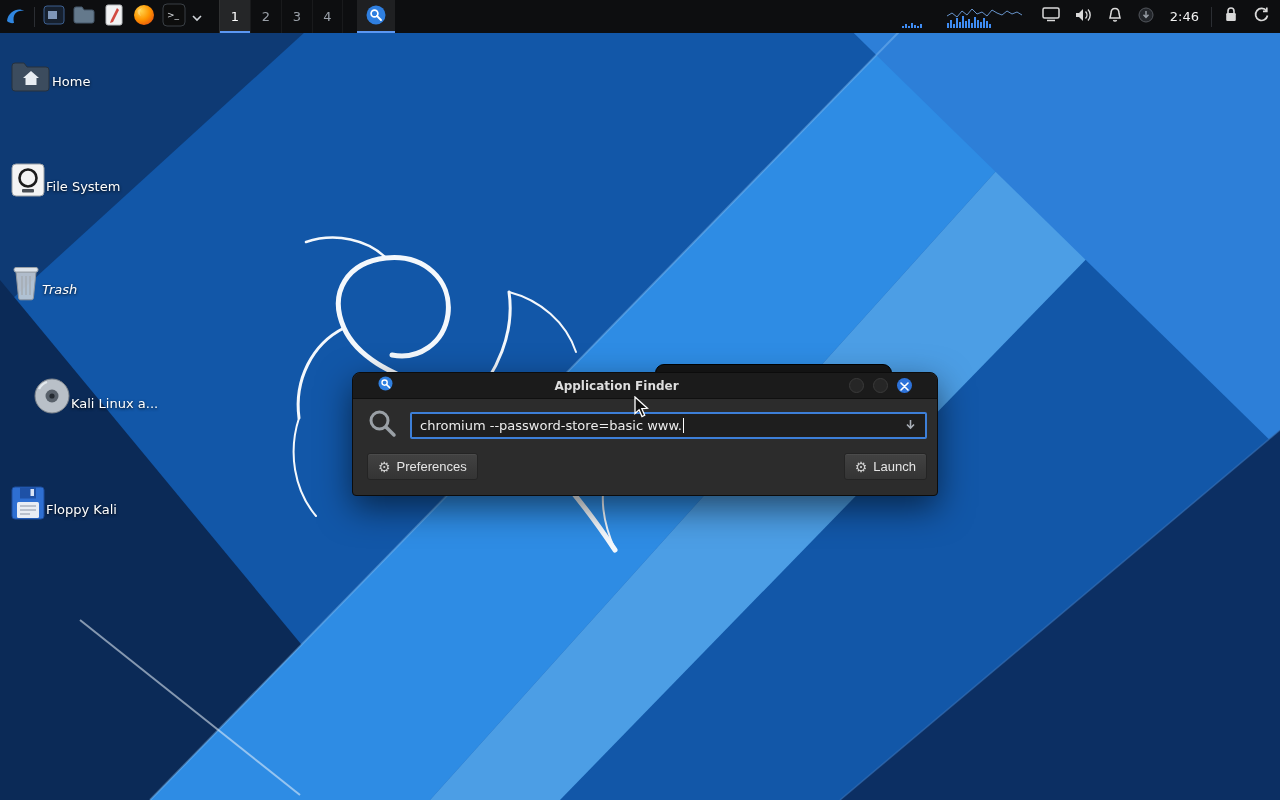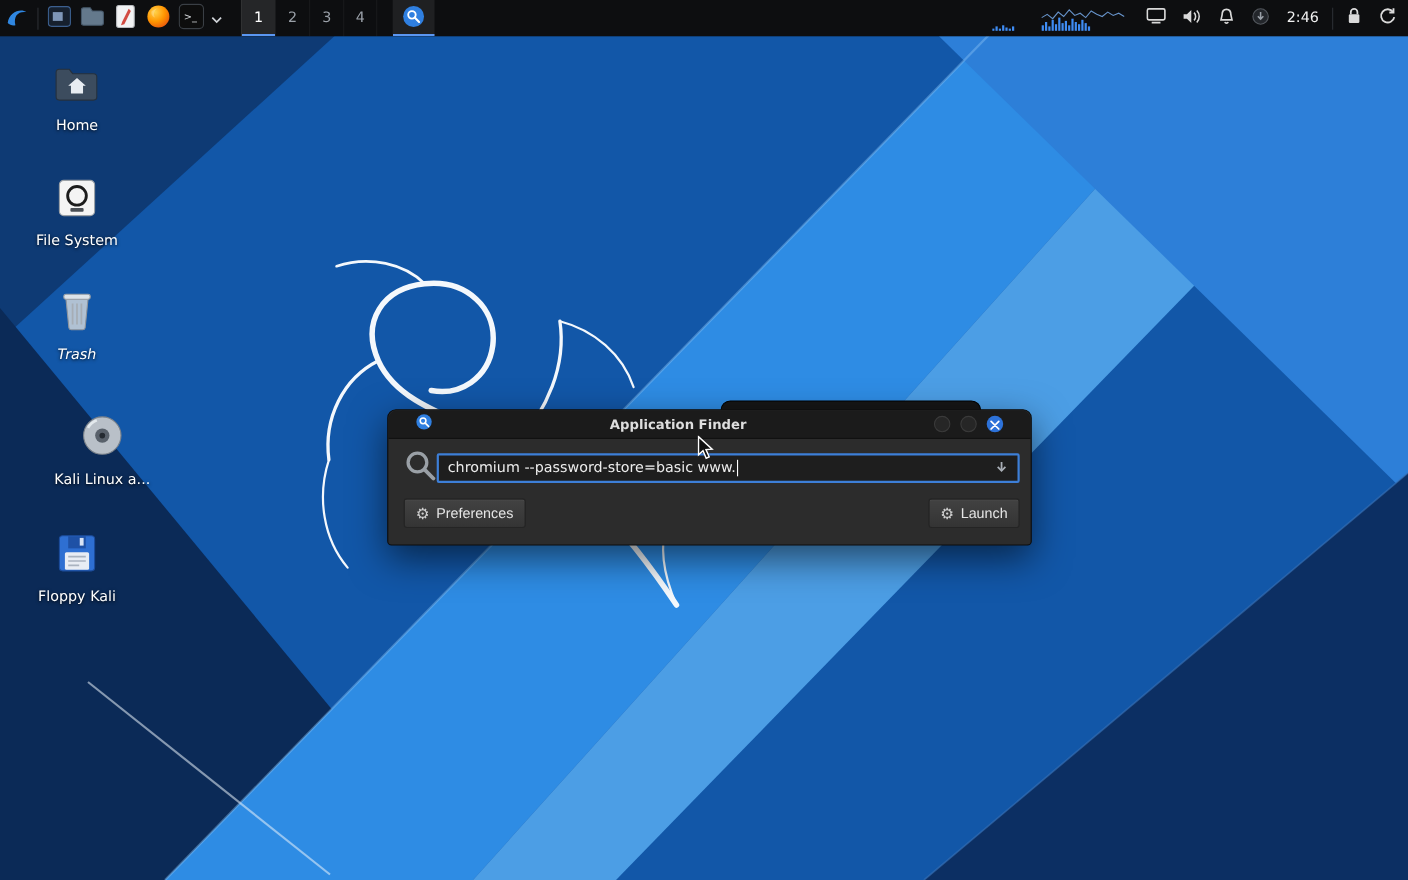--- a/index.html
+++ b/index.html
@@ -29,21 +29,21 @@
     width:38px; height:33px; margin-left:14px; display:flex; align-items:center; justify-content:center;
     background:rgba(255,255,255,.08); box-shadow:inset 0 -2px 0 #5b97f2;
   }
   .spacer { flex:1; }
   .graph { display:flex; align-items:center; margin-right:10px; }
   .tray { display:flex; align-items:center; gap:15px; margin:0 8px; }
   .clock { font-size:13px; color:#f2f2f2; margin:0 8px; display:flex; align-items:center; }
 
   
   .dicon {
-    position:absolute; left:20px; width:100px; display:flex; flex-direction:column;
+    position:absolute; left:10px; width:100px; display:flex; flex-direction:row;
     align-items:center; z-index:2; cursor:default;
   }
   .dicon .ic { height:42px; display:flex; align-items:flex-end; justify-content:center; }
   .dicon .lbl { margin-top:10px; font-size:13px; color:#fff; text-shadow:0 1px 3px rgba(0,0,0,.9); white-space:nowrap; }
 
   
   .hiddenwin {
     position:absolute; left:655px; top:364px; width:237px; height:16px;
     background:#161616; border:1px solid #000; border-radius:9px 9px 0 0; z-index:5;
   }
@@ -54,21 +54,21 @@
   }
   .titlebar {
     height:26px; background:#1b1b1b; border-bottom:1px solid #101010;
     border-radius:8px 8px 0 0; display:flex; align-items:center; padding:0 25px;
   }
   .title { flex:1; text-align:center; font-size:12px; font-weight:bold; color:#dedede; }
   .winbtn { width:15px; height:15px; border-radius:50%; margin-left:9px; display:flex; align-items:center; justify-content:center; flex:none; }
   .winbtn.plain { background:#262626; border:1px solid #3a3a3a; }
   .winbtn.close { background:#2d72d9; }
   .dcontent { padding:9px 10px 8px 14px; }
-  .srow { display:flex; align-items:center; }
+  .srow { display:flex; align-items:center; gap:13px; }
   .sinput {
     flex:1; height:27px; background:#1e1e1e; border:2px solid #3d7fd8; border-radius:2px;
     display:flex; align-items:center; padding:0 8px;
   }
   .sinput .val { font-size:13px; color:#ececec; white-space:pre; }
   .caret { width:1px; height:15px; background:#fff; margin-left:1px; flex:none; }
   .combo { margin-left:auto; display:flex; align-items:center; }
   .brow { display:flex; justify-content:space-between; margin-top:11px; }
   .gtkbtn {
     display:inline-flex; align-items:center; gap:6px; height:27px; padding:0 10px;

